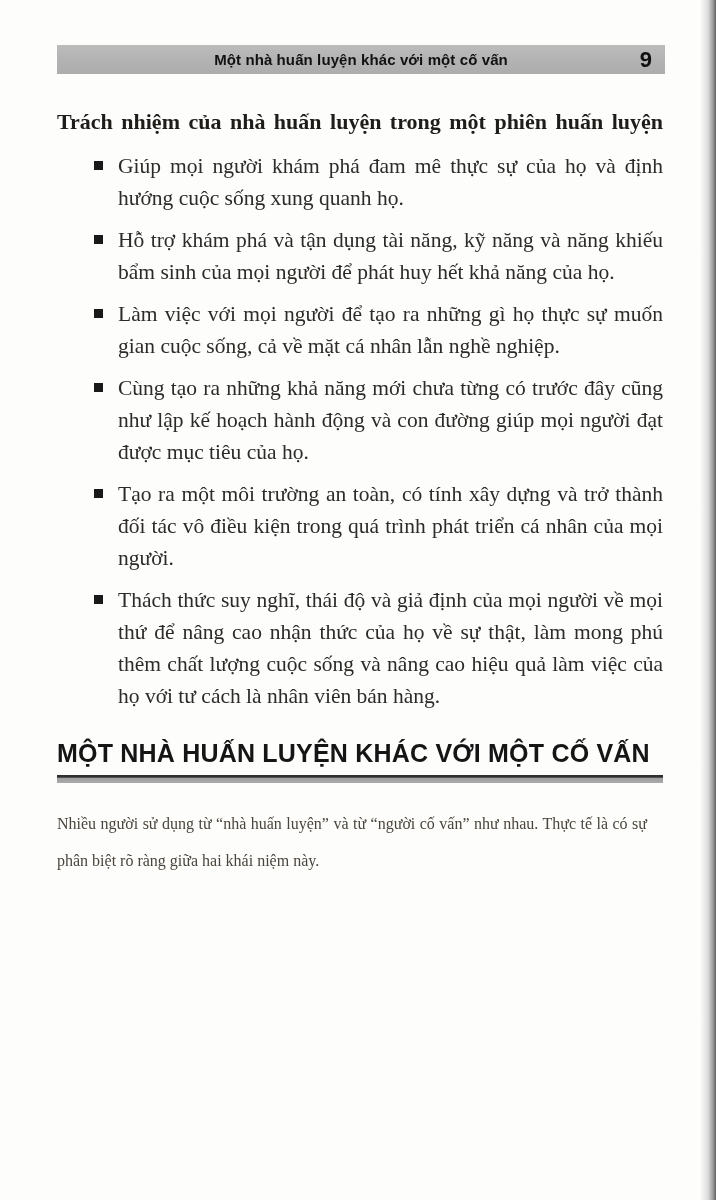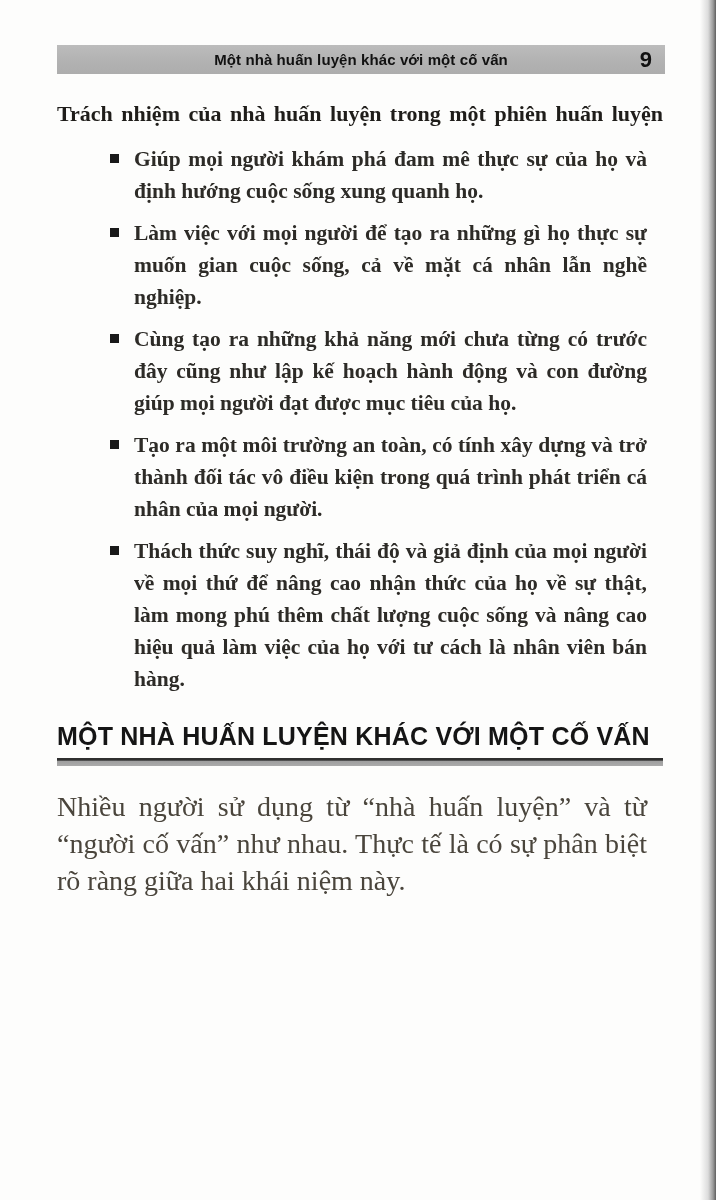--- a/index.html
+++ b/index.html
@@ -27,29 +27,29 @@
   .header-title {
     font-family: "Liberation Sans", "DejaVu Sans", sans-serif;
     font-weight: bold; font-size: 15px; color: #111; letter-spacing: 0.1px;
   }
   .page-number {
     position: absolute; right: 13px; top: 50%; transform: translateY(-50%);
     font-family: "Liberation Sans", "DejaVu Sans", sans-serif;
     font-weight: bold; font-size: 22px; color: #101010;
   }
 
-  .content { position: absolute; left: 57px; top: 101px; width: 606px; }
+  .content { position: absolute; left: 57px; top: 109px; width: 606px; }
 
   .doc-heading {
     margin: 0 0 15px 0;
     font-size: 22px; font-weight: bold; color: #1f1d1a;
     text-align: justify; text-align-last: justify;
   }
 
-  .bullet-list { margin: 16px; padding: 0; font-weight: bold; }
+  .bullet-list { margin: 0; padding: 0; }
   .bullet-item {
     position: relative;
     padding-left: 61px;
     margin-bottom: 10px;
     font-size: 21.5px; line-height: 32px;
     color: #2d2b27;
     text-align: justify;
   }
   .bullet-item .sq {
     position: absolute; left: 37px; top: 11px;
@@ -62,21 +62,21 @@
     font-family: "Liberation Sans", "DejaVu Sans", sans-serif;
     font-weight: bold; font-size: 25px; color: #151515;
     letter-spacing: 0.2px; white-space: nowrap;
   }
   .heading-rule {
     margin-top: 7px; height: 8px; width: 100%;
     background: linear-gradient(180deg, #2f2f2f 0%, #2f2f2f 30%, #9d9d9d 34%, #ababab 100%);
   }
   .intro-paragraph {
     margin: 22px 16px 0 0;
-    font-size: 28px; line-height: 37px;
+    font-size: 16px; line-height: 37px;
     color: #4a453c;
     text-align: justify;
   }
 </style>
 </head>
 <body>
 
 <div class="page">
 
   <div class="header-bar">
@@ -85,20 +85,24 @@
   </div>
 
   <div class="content">
 
     <h2 class="doc-heading">Trách nhiệm của nhà huấn luyện trong một phiên huấn luyện</h2>
 
     <div class="bullet-list">
       <div class="bullet-item">
         <span class="sq"></span>
         <span>Giúp mọi người khám phá đam mê thực sự của họ và định hướng cuộc sống xung quanh họ.</span>
+      </div>
+      <div class="bullet-item">
+        <span class="sq"></span>
+        <span>Hỗ trợ khám phá và tận dụng tài năng, kỹ năng và năng khiếu bẩm sinh của mọi người để phát huy hết khả năng của họ.</span>
       </div>
       <div class="bullet-item">
         <span class="sq"></span>
         <span>Làm việc với mọi người để tạo ra những gì họ thực sự muốn gian cuộc sống, cả về mặt cá nhân lẫn nghề nghiệp.</span>
       </div>
       <div class="bullet-item">
         <span class="sq"></span>
         <span>Cùng tạo ra những khả năng mới chưa từng có trước đây cũng như lập kế hoạch hành động và con đường giúp mọi người đạt được mục tiêu của họ.</span>
       </div>
       <div class="bullet-item">

